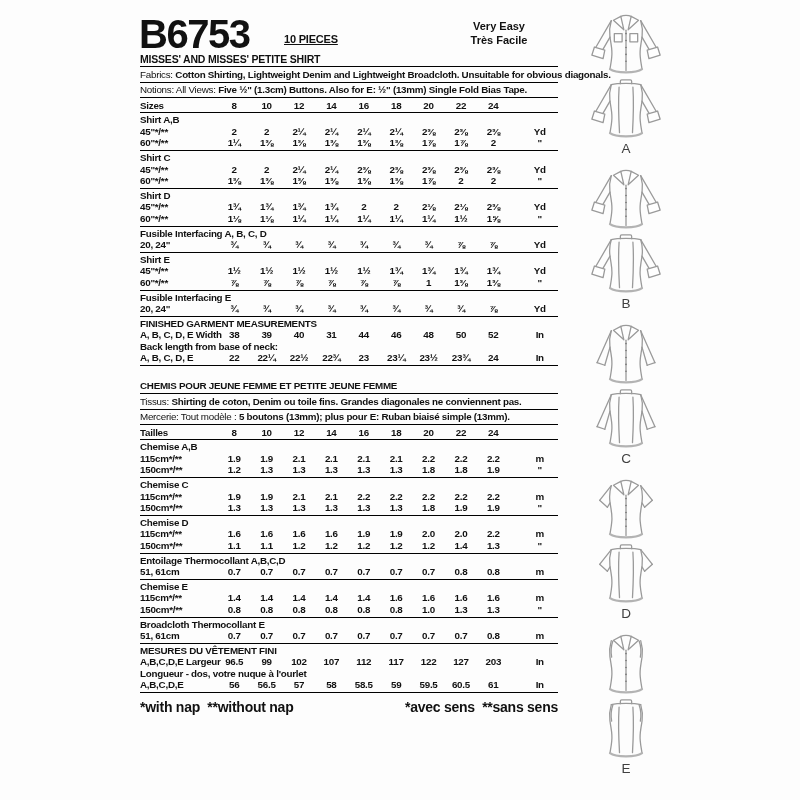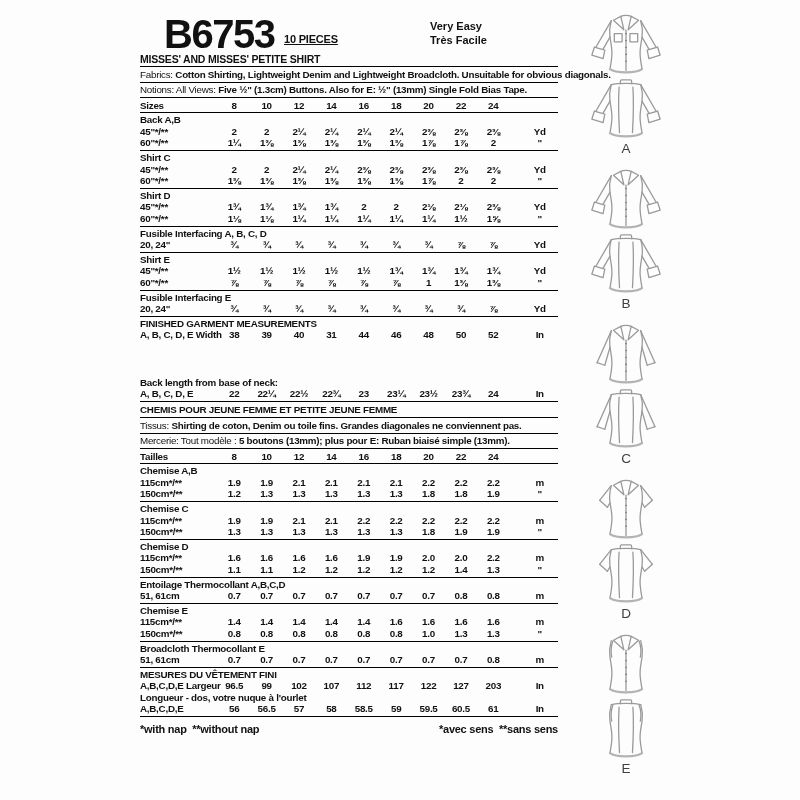--- a/index.html
+++ b/index.html
@@ -4,43 +4,43 @@
 <style>
   html,body{margin:0;padding:0;}
   body{
     width:800px;height:800px;position:relative;background:#fdfdfd;
     font-family:"Liberation Sans","DejaVu Sans",sans-serif;color:#111;
     -webkit-font-smoothing:antialiased;
   }
   #sheet{position:absolute;inset:0;}
 
   
-  #pattern-number{position:absolute;left:139px;top:12px;font-size:40px;font-weight:800;letter-spacing:-1.5px;margin-left:25px;}
+  #pattern-number{position:absolute;left:139px;top:12px;font-size:40px;font-weight:800;letter-spacing:-1.5px;}
   #pieces{position:absolute;left:284px;top:33px;font-size:11px;font-weight:700;letter-spacing:-0.2px;text-decoration:underline;}
-  #difficulty{position:absolute;left:430px;top:20px;width:138px;text-align:left;font-size:11px;font-weight:700;line-height:13.5px;}
+  #difficulty{position:absolute;left:430px;top:20px;width:138px;text-align:center;font-size:11px;font-weight:700;line-height:13.5px;}
   #page-title{position:absolute;left:140px;top:53px;font-size:10.5px;font-weight:700;letter-spacing:-0.2px;}
 
   
   #table{
     position:absolute;left:140px;top:66px;width:418px;
     border-top:1.5px solid #000;
     font-size:9.8px;font-weight:700;letter-spacing:-0.25px;
   }
   .info-line{border-bottom:1.5px solid #000;padding:1.5px 0;line-height:11.5px;white-space:nowrap;}
   .info-line b{font-weight:400;}
   .sizes-row,.block{border-bottom:1.5px solid #000;}
   .sizes-row{padding:1.5px 0;}
   .block{padding:1px 0 1.5px;}
-  .sec-title{line-height:12px;padding:1.5px 0;border-bottom:1.5px solid #000;white-space:nowrap;}
+  .sec-title{line-height:12px;padding:1.5px 0;border-bottom:1.5px solid #000;white-space:nowrap;margin-top:12px;}
   .trow{display:grid;grid-template-columns:78px repeat(9,32.4px) minmax(0,1fr);align-items:end;line-height:11.4px;}
   .trow .lbl{white-space:nowrap;}
   .trow .num{text-align:center;}
   .trow .unit{text-align:center;padding-left:12px;}
   .hrow{line-height:11.4px;white-space:nowrap;}
-  #footnotes{display:flex;justify-content:space-between;padding-top:6px;font-size:11px;font-weight:700;}
+  #footnotes{display:flex;justify-content:space-between;padding-top:6px;font-size:14px;font-weight:700;}
 
   
   #views{position:absolute;left:577px;top:12px;width:98px;}
   .view-group{width:98px;text-align:center;margin-bottom:11px;}
   .view-group svg{display:block;margin:0 auto;}
   .view-label{font-size:13.5px;color:#404040;font-weight:400;line-height:15px;margin-top:1px;}
   .ln{fill:none;stroke:#9a9a9a;stroke-width:1.5;stroke-linecap:round;}
   .hem{fill:none;stroke:#b3b3b3;stroke-width:2.6;stroke-linecap:round;}
   .fillw{fill:#fff;stroke:#9a9a9a;stroke-width:1.5;stroke-linejoin:round;}
   .btn{fill:#6e6e6e;}
@@ -70,21 +70,21 @@
           <div class="num">14</div>
           <div class="num">16</div>
           <div class="num">18</div>
           <div class="num">20</div>
           <div class="num">22</div>
           <div class="num">24</div>
           <div class="unit"></div>
         </div>
       </div>
       <div class="block">
-        <div class="hrow">Back A,B</div>
+        <div class="hrow">Shirt A,B</div>
         <div class="trow">
           <div class="lbl">45"*/**</div>
           <div class="num">2</div>
           <div class="num">2</div>
           <div class="num">2¼</div>
           <div class="num">2¼</div>
           <div class="num">2¼</div>
           <div class="num">2¼</div>
           <div class="num">2⅜</div>
           <div class="num">2⅜</div>
@@ -233,21 +233,21 @@
           <div class="num">40</div>
           <div class="num">31</div>
           <div class="num">44</div>
           <div class="num">46</div>
           <div class="num">48</div>
           <div class="num">50</div>
           <div class="num">52</div>
           <div class="unit">In</div>
         </div>
         <div class="trow">
-          <div class="lbl" style="grid-column: 1 / -1; margin-top: 36px;">Back length from base of neck:</div>
+          <div class="lbl" style="grid-column: 1 / -1;">Back length from base of neck:</div>
         </div>
         <div class="trow">
           <div class="lbl">A, B, C, D, E</div>
           <div class="num">22</div>
           <div class="num">22¼</div>
           <div class="num">22½</div>
           <div class="num">22¾</div>
           <div class="num">23</div>
           <div class="num">23¼</div>
           <div class="num">23½</div>

